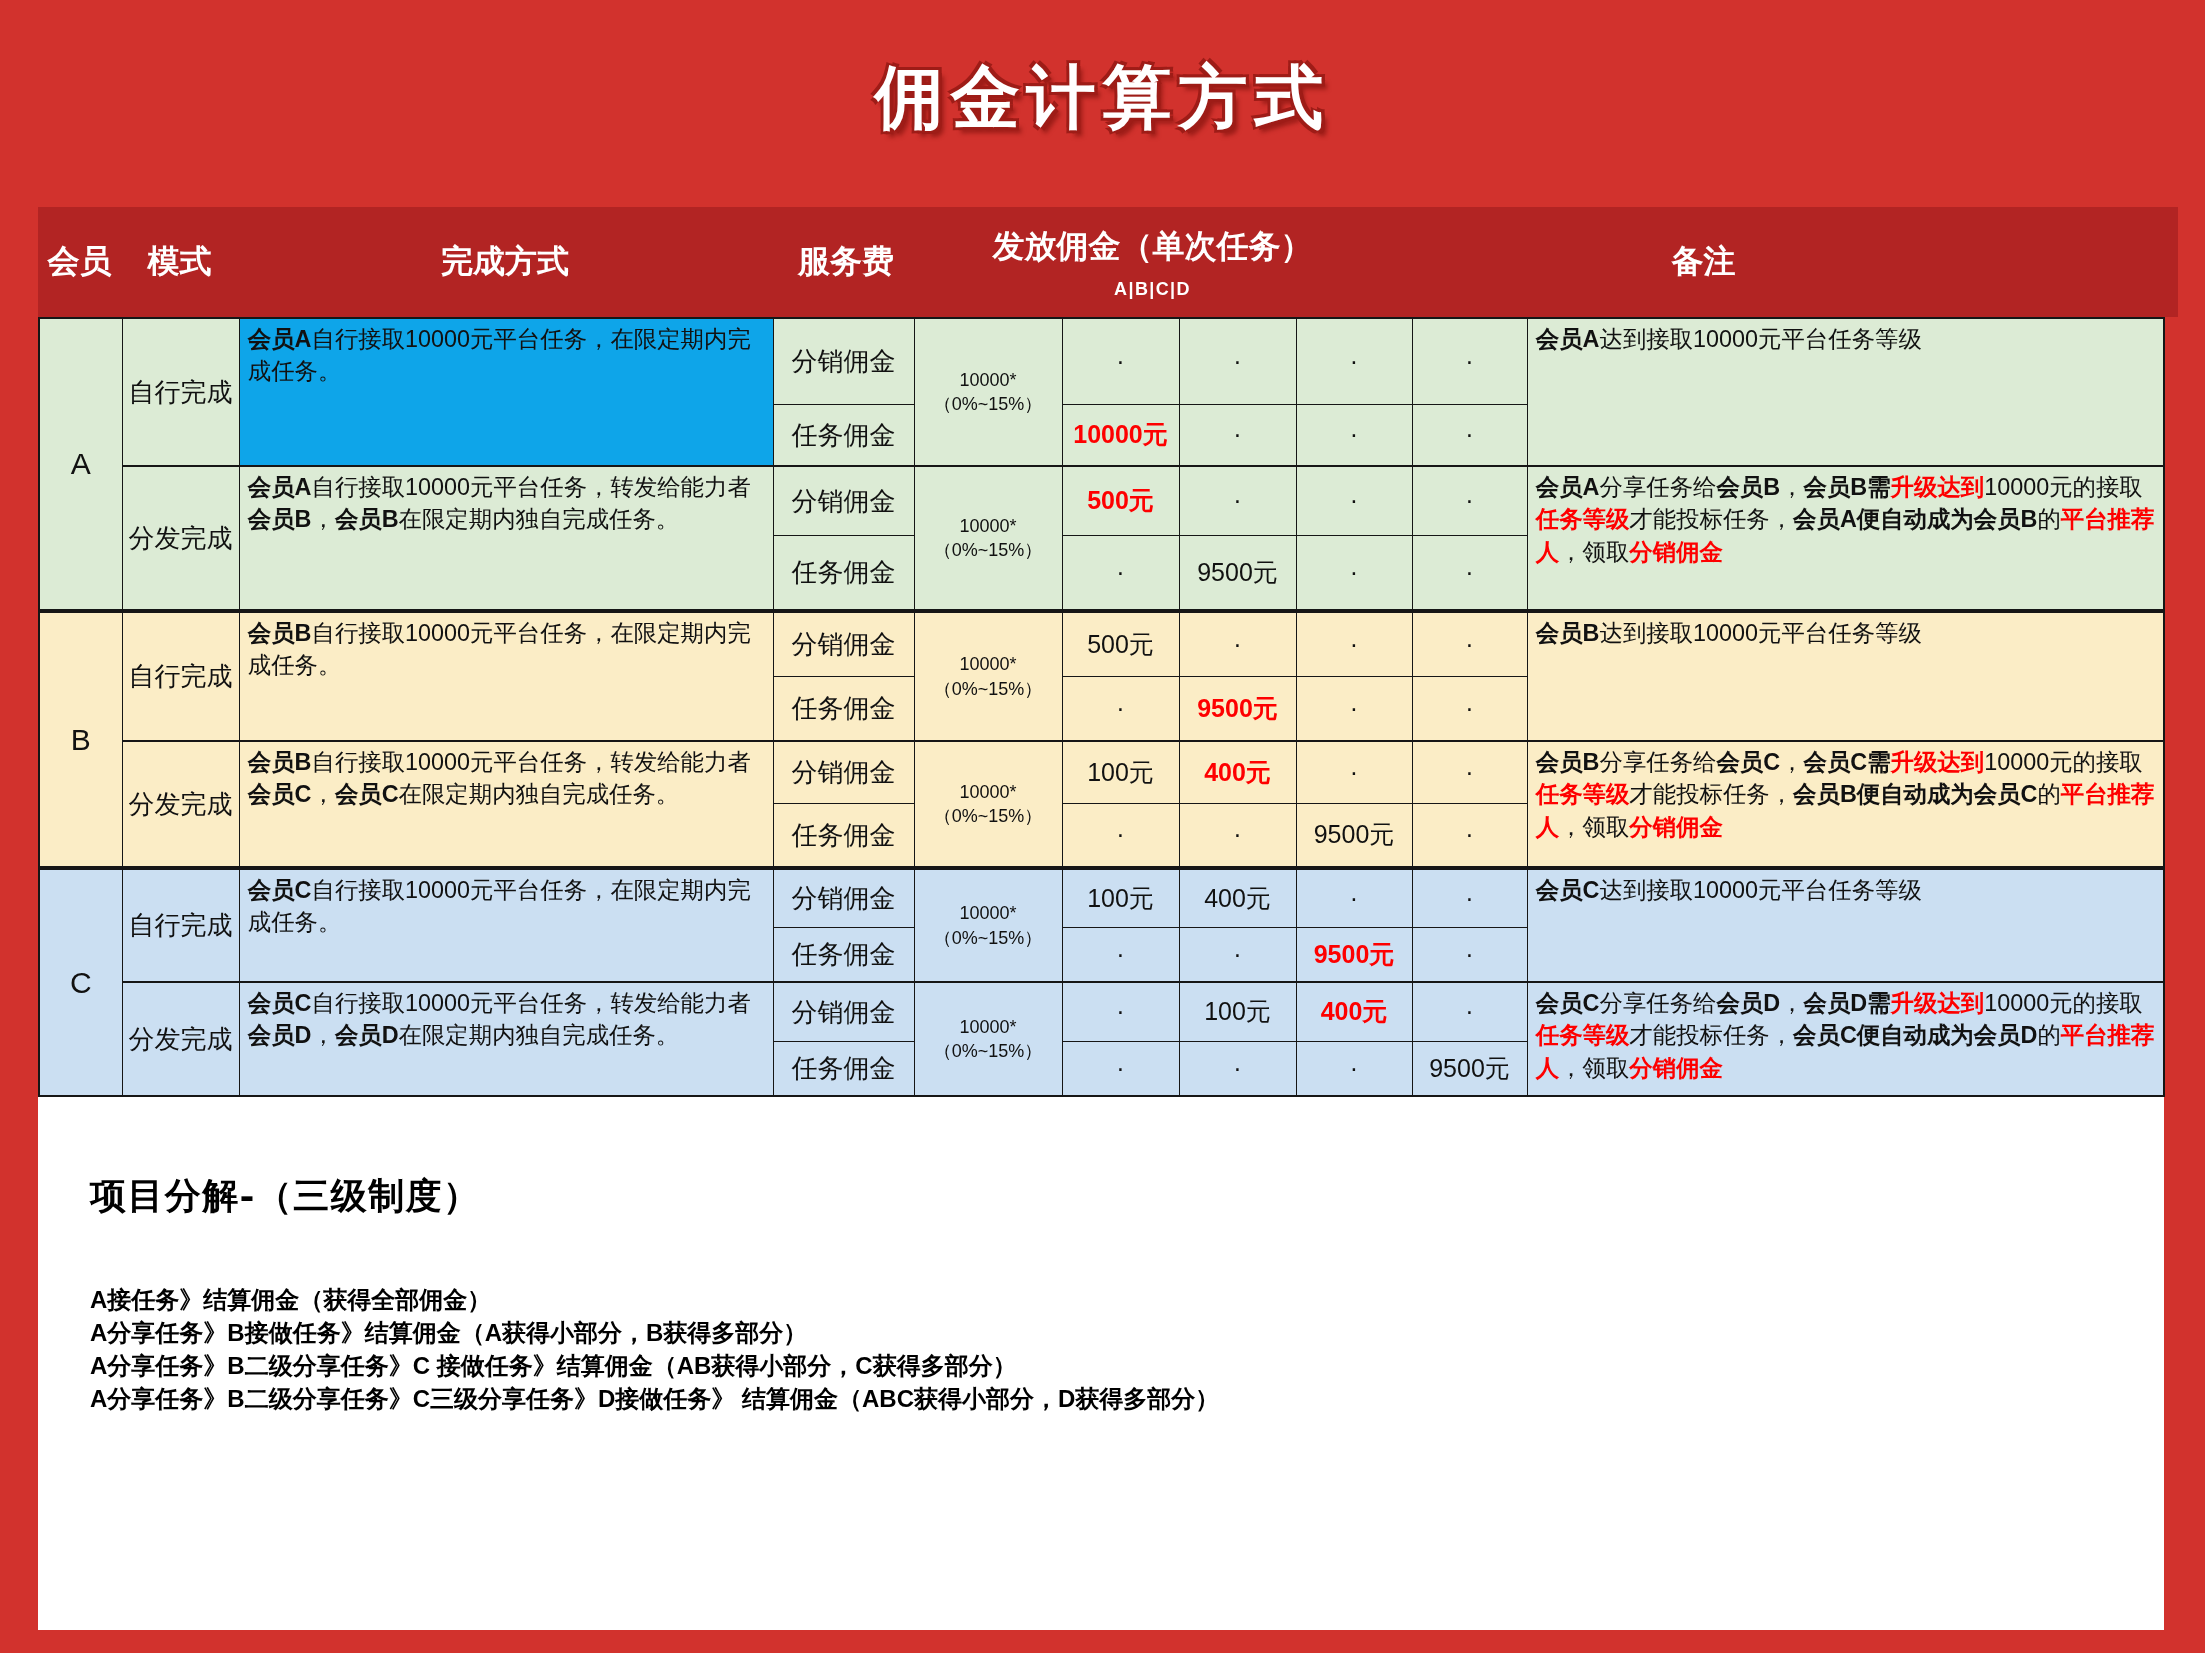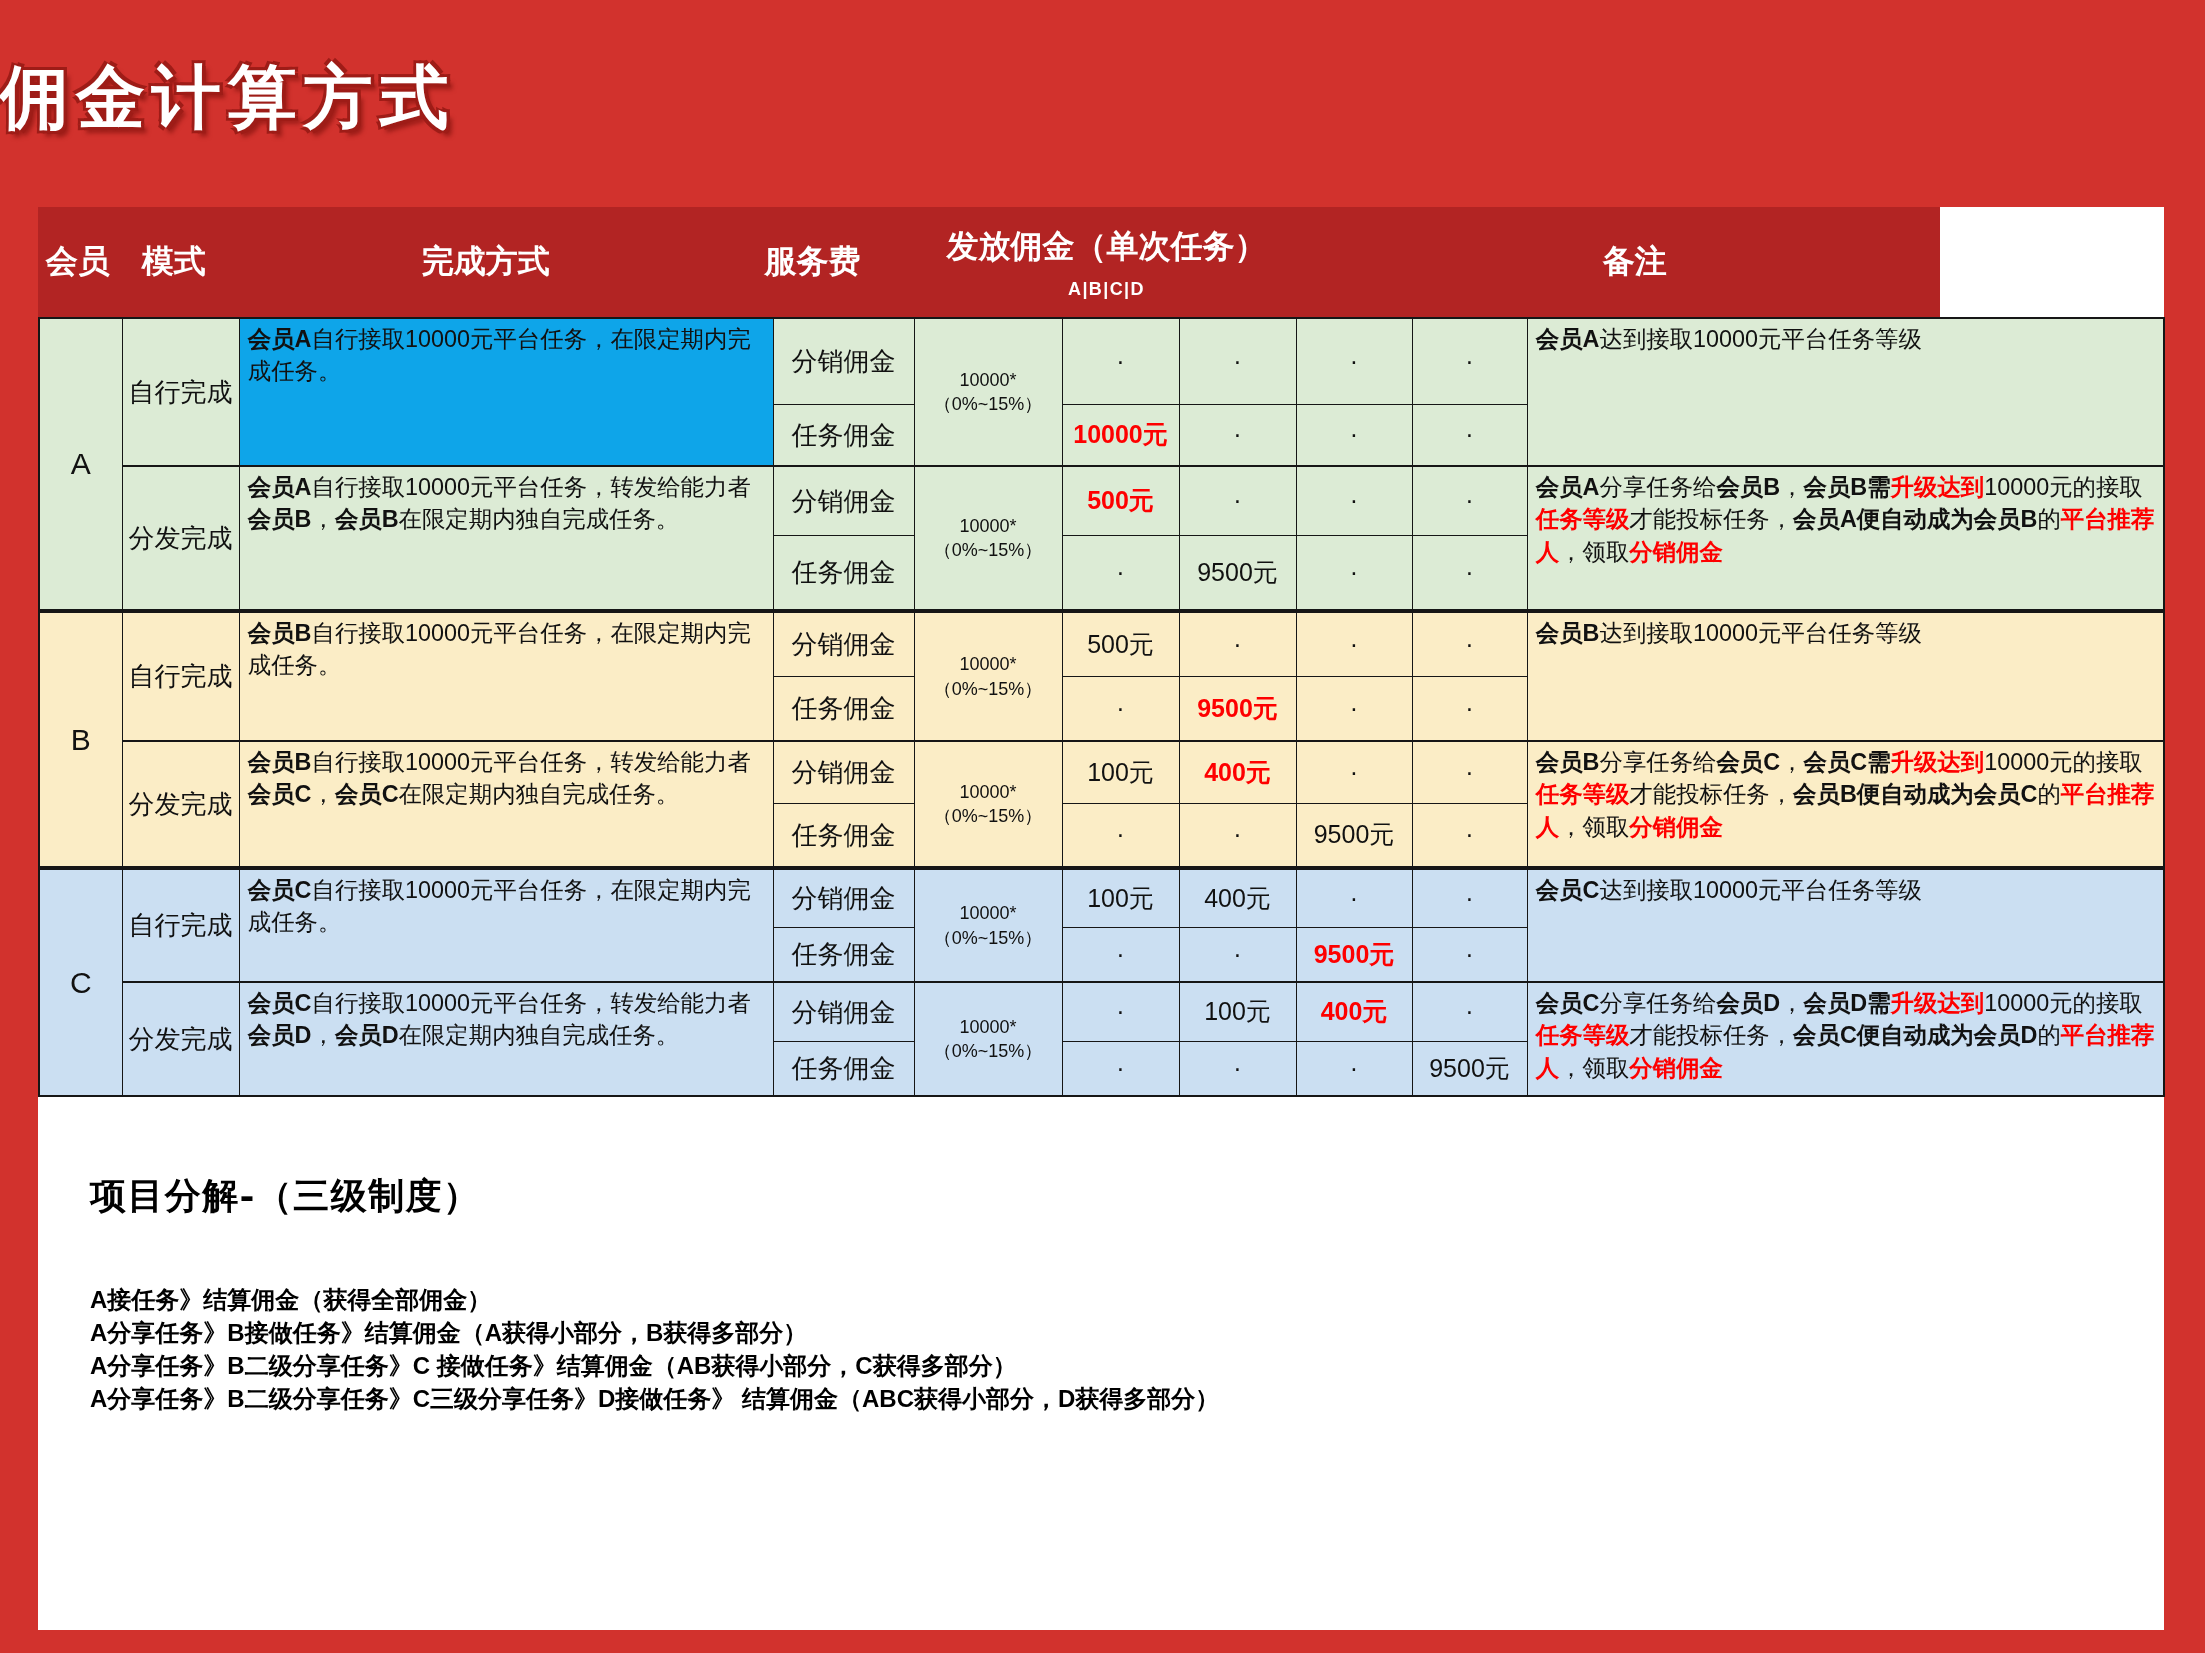--- a/index.html
+++ b/index.html
@@ -9,28 +9,28 @@
   }
   html,body{margin:0;padding:0;}
   body{
     width:2205px;height:1654px;position:relative;overflow:hidden;
     background:var(--page-red);
     font-family:"Liberation Sans","DejaVu Sans",sans-serif;
     color:#111;
   }
   .panel{position:absolute;left:38px;top:207px;width:2126px;height:1423px;background:#ffffff;}
   .title{
-    position:absolute;left:0;top:52px;width:2205px;text-align:left;
+    position:absolute;left:0;top:52px;width:2205px;text-align:center;
     font-family:"DejaVu Serif","Liberation Serif",serif;font-weight:bold;
     font-size:69px;color:#ffffff;letter-spacing:6.9px;
     text-shadow:3.4px 3.4px 0 #9e1c17,-2.8px -2.8px 0 #9e1c17,-2.8px 3.4px 0 #9e1c17,3.4px -2.8px 0 #9e1c17,5.5px 5.5px 4.1px rgba(120,15,10,.6);
   }
   
   .thead{
-    position:absolute;left:38px;top:207px;width:1902px;height:110px;
+    position:absolute;left:38px;top:207px;width:2140px;height:110px;
     background:var(--hdr-red);display:flex;color:#fff;font-weight:bold;font-size:32px;
   }
   .thead .hc{display:flex;flex-direction:column;align-items:center;justify-content:center;box-sizing:border-box;}
   .w-member{width:83px}.w-mode{width:117px}.w-method{width:534px}.w-type{width:141px}
   .w-fee{width:148px}.w-payout{width:465px}.w-notes{width:637px}
   .payout-l2{font-size:18px;margin-top:10px;letter-spacing:1.4px}
   
   table.tbl{
     position:absolute;left:38px;top:317px;width:2126px;
     border-collapse:collapse;table-layout:fixed;border:2.8px solid #161616;

